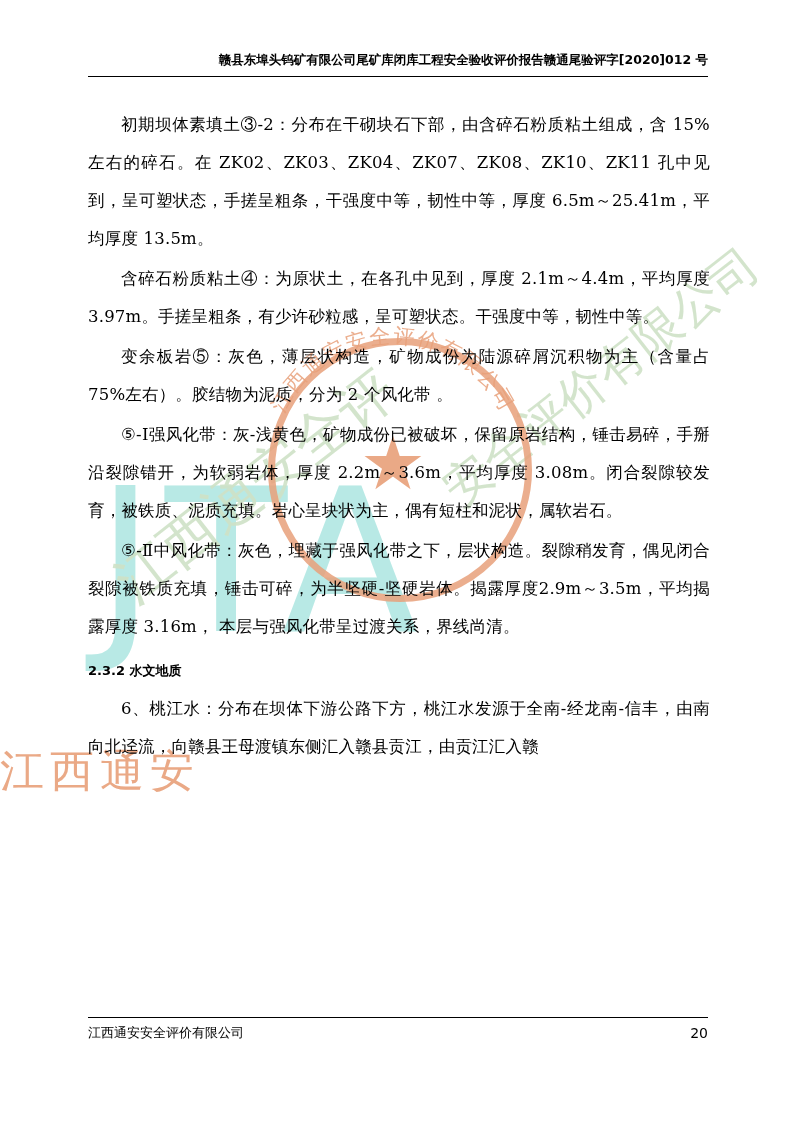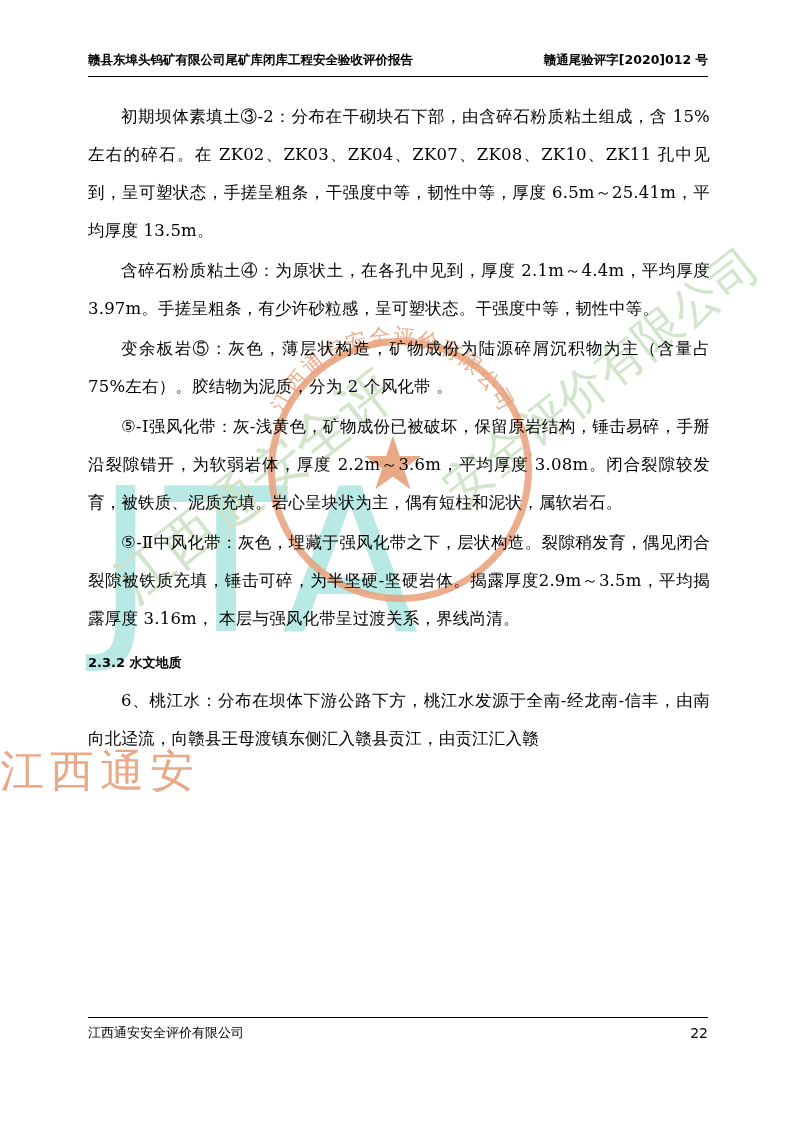--- a/index.html
+++ b/index.html
@@ -120,40 +120,40 @@
     position: relative;
     z-index: 2;
   }
 
   .header {
     position: absolute;
     left: 88px;
     top: 52px;
     width: 620px;
     display: flex;
-    justify-content: space-between;
+    justify-content: flex-end;
     align-items: flex-end;
     font-size: 12.5px;
     font-family: "DejaVu Sans", "Liberation Sans", sans-serif;
     font-weight: bold;
     letter-spacing: 0px;
   }
   .header-rule {
     position: absolute;
     left: 88px;
     top: 76px;
     width: 620px;
     height: 1px;
     background: #000;
   }
 
   .body {
     position: absolute;
     left: 88px;
-    top: 98px;
+    top: 106px;
     width: 622px;
   }
   p.para {
     margin: 0 0 2px 0;
     font-size: 16.5px;
     line-height: 38px;
     text-align: justify;
     text-justify: inter-ideograph;
     text-indent: 2em;
     letter-spacing: 0.2px;
@@ -228,17 +228,17 @@
       <p class="para">变余板岩⑤：灰色，薄层状构造，矿物成份为陆源碎屑沉积物为主（含量占 75%左右）。胶结物为泥质，分为 2 个风化带 。</p>
       <p class="para">⑤-Ⅰ强风化带：灰-浅黄色，矿物成份已被破坏，保留原岩结构，锤击易碎，手掰沿裂隙错开，为软弱岩体，厚度 2.2m～3.6m，平均厚度 3.08m。闭合裂隙较发育，被铁质、泥质充填。岩心呈块状为主，偶有短柱和泥状，属软岩石。</p>
       <p class="para">⑤-Ⅱ中风化带：灰色，埋藏于强风化带之下，层状构造。裂隙稍发育，偶见闭合裂隙被铁质充填，锤击可碎，为半坚硬-坚硬岩体。揭露厚度2.9m～3.5m，平均揭露厚度 3.16m， 本层与强风化带呈过渡关系，界线尚清。</p>
       <h3 class="heading">2.3.2 水文地质</h3>
       <p class="para">6、桃江水：分布在坝体下游公路下方，桃江水发源于全南-经龙南-信丰，由南向北迳流，向赣县王母渡镇东侧汇入赣县贡江，由贡江汇入赣</p>
     </div>
 
     <div class="footer-rule"></div>
     <div class="footer">
       <span>江西通安安全评价有限公司</span>
-      <span class="page-num">22</span>
+      <span class="page-num">20</span>
     </div>
 
   </div>
 </div>
 
 </body></html>

